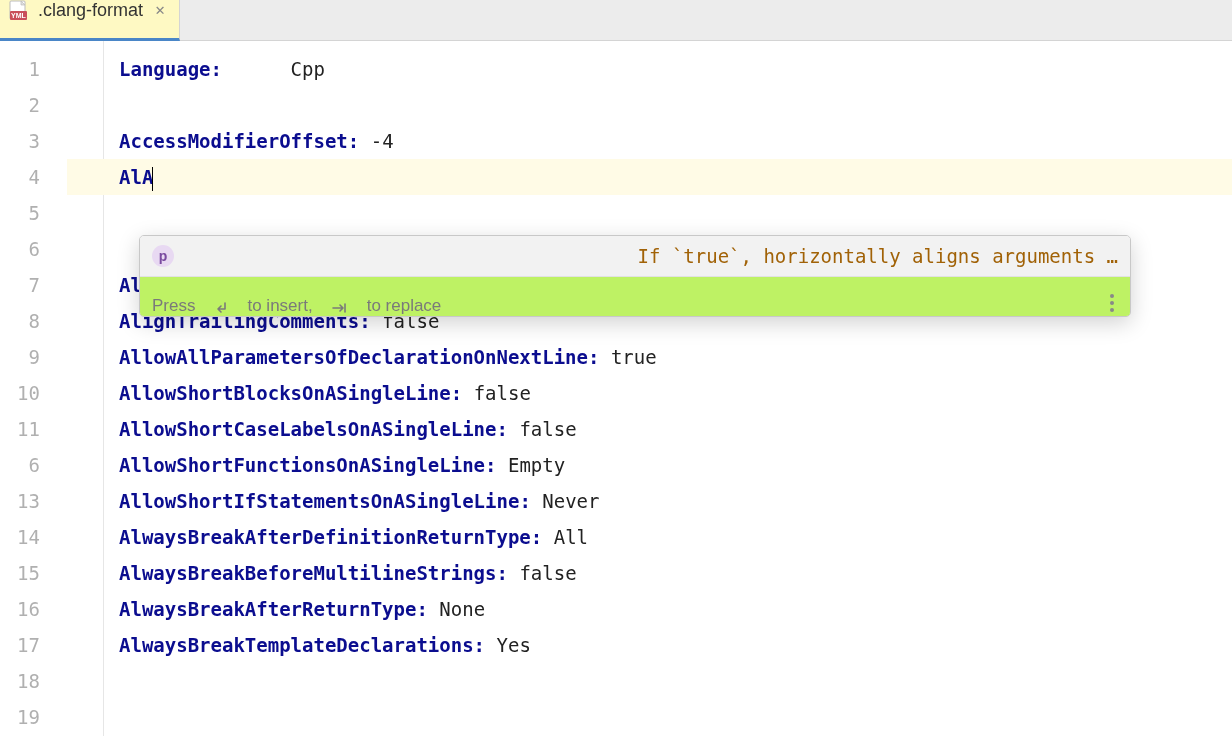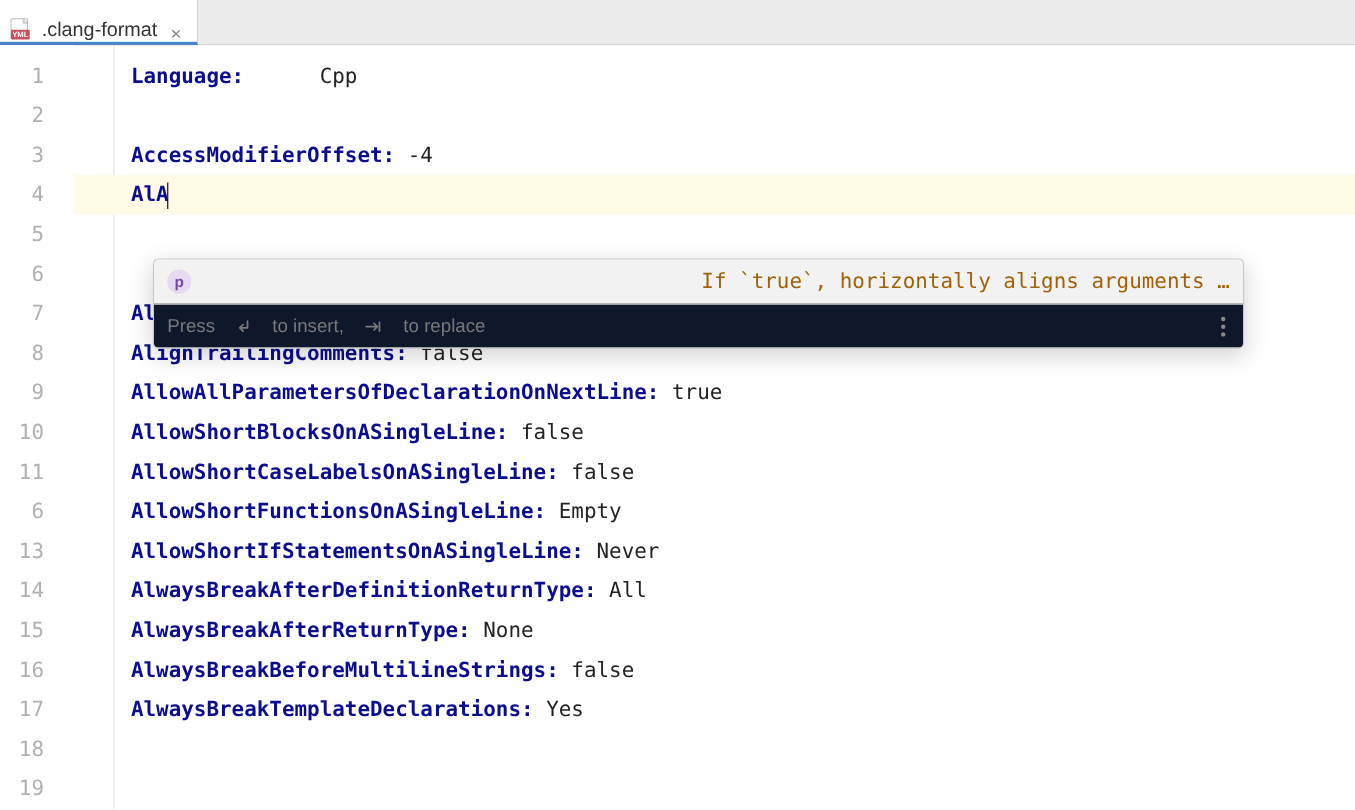--- a/index.html
+++ b/index.html
@@ -13,22 +13,22 @@
   }
   .tab-bar {
     height: 41px;
     background: #ececec;
     border-bottom: 1px solid #d4d4d4;
     display: flex;
     align-items: stretch;
   }
   .tab {
     display: flex;
-    align-items: flex-end;
-    background: #ffffff;
+    align-items: flex-start;
+    background: #fef9c3;
     border-right: 1px solid #d4d4d4;
     padding: 0 10px 0 8px;
     gap: 8px;
     border-bottom: 3px solid #4a86c7;
     margin-bottom: -1px;
   }
   .tab-icon {
     width: 22px;
     height: 22px;
     display: flex;
@@ -143,29 +143,29 @@
   .completion-doc {
     color: #a16207;
     font-size: 19px;
     margin-left: auto;
     white-space: nowrap;
     overflow: hidden;
     text-overflow: clip;
   }
   .completion-footer {
     display: flex;
-    align-items: center;
+    align-items: flex-end;
     height: 40px;
     padding: 0 12px;
     font-family: -apple-system, "Segoe UI", sans-serif;
     font-size: 17px;
     color: #7a7a7a;
     gap: 16px;
     border-top: 1px solid #e2e2e2;
-    background: #0f172a;
+    background: #bef264;
   }
   .footer-icon {
     display: inline-flex;
     align-items: center;
     margin: 0 2px;
   }
   .kebab {
     margin-left: auto;
     display: flex;
     flex-direction: column;
@@ -227,22 +227,22 @@
         <div class="code-line"></div>
         <div class="code-line"></div>
         <div class="code-line"><span class="key">AlignOperands</span><span class="key">:</span><span> </span><span class="val">true</span></div>
         <div class="code-line"><span class="key">AlignTrailingComments</span><span class="key">:</span><span> </span><span class="val">false</span></div>
         <div class="code-line"><span class="key">AllowAllParametersOfDeclarationOnNextLine</span><span class="key">:</span><span> </span><span class="val">true</span></div>
         <div class="code-line"><span class="key">AllowShortBlocksOnASingleLine</span><span class="key">:</span><span> </span><span class="val">false</span></div>
         <div class="code-line"><span class="key">AllowShortCaseLabelsOnASingleLine</span><span class="key">:</span><span> </span><span class="val">false</span></div>
         <div class="code-line"><span class="key">AllowShortFunctionsOnASingleLine</span><span class="key">:</span><span> </span><span class="val">Empty</span></div>
         <div class="code-line"><span class="key">AllowShortIfStatementsOnASingleLine</span><span class="key">:</span><span> </span><span class="val">Never</span></div>
         <div class="code-line"><span class="key">AlwaysBreakAfterDefinitionReturnType</span><span class="key">:</span><span> </span><span class="val">All</span></div>
+        <div class="code-line"><span class="key">AlwaysBreakBeforeMultilineStrings</span><span class="key">:</span><span> </span><span class="val">false</span></div>
         <div class="code-line"><span class="key">AlwaysBreakAfterReturnType</span><span class="key">:</span><span> </span><span class="val">None</span></div>
-        <div class="code-line"><span class="key">AlwaysBreakBeforeMultilineStrings</span><span class="key">:</span><span> </span><span class="val">false</span></div>
         <div class="code-line"><span class="key">AlwaysBreakTemplateDeclarations</span><span class="key">:</span><span> </span><span class="val">Yes</span></div>
       </div>
 
     <div class="completion-popup">
       <div class="completion-row">
         <span class="completion-badge">p</span>
         <span class="completion-doc">If `true`, horizontally aligns arguments …</span>
       </div>
       <div class="completion-footer">
         <span>Press </span>

